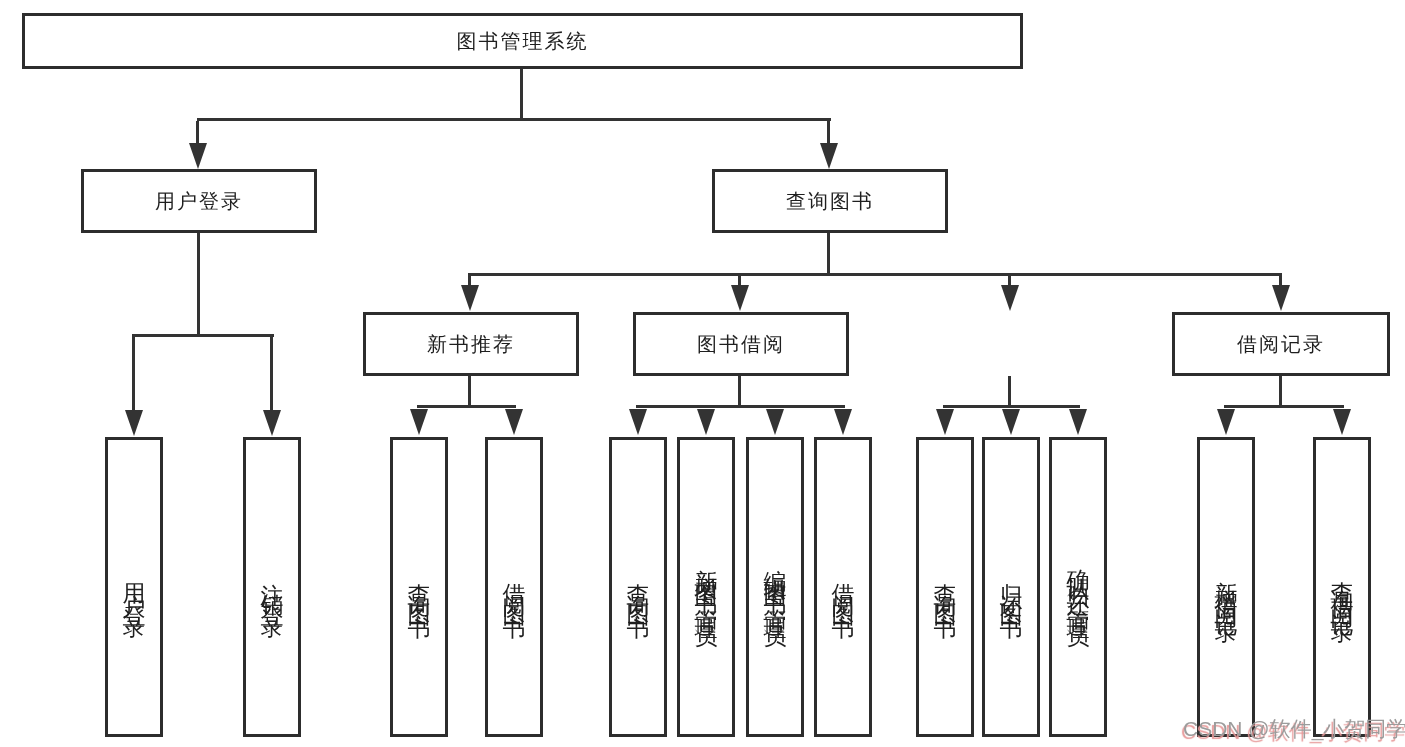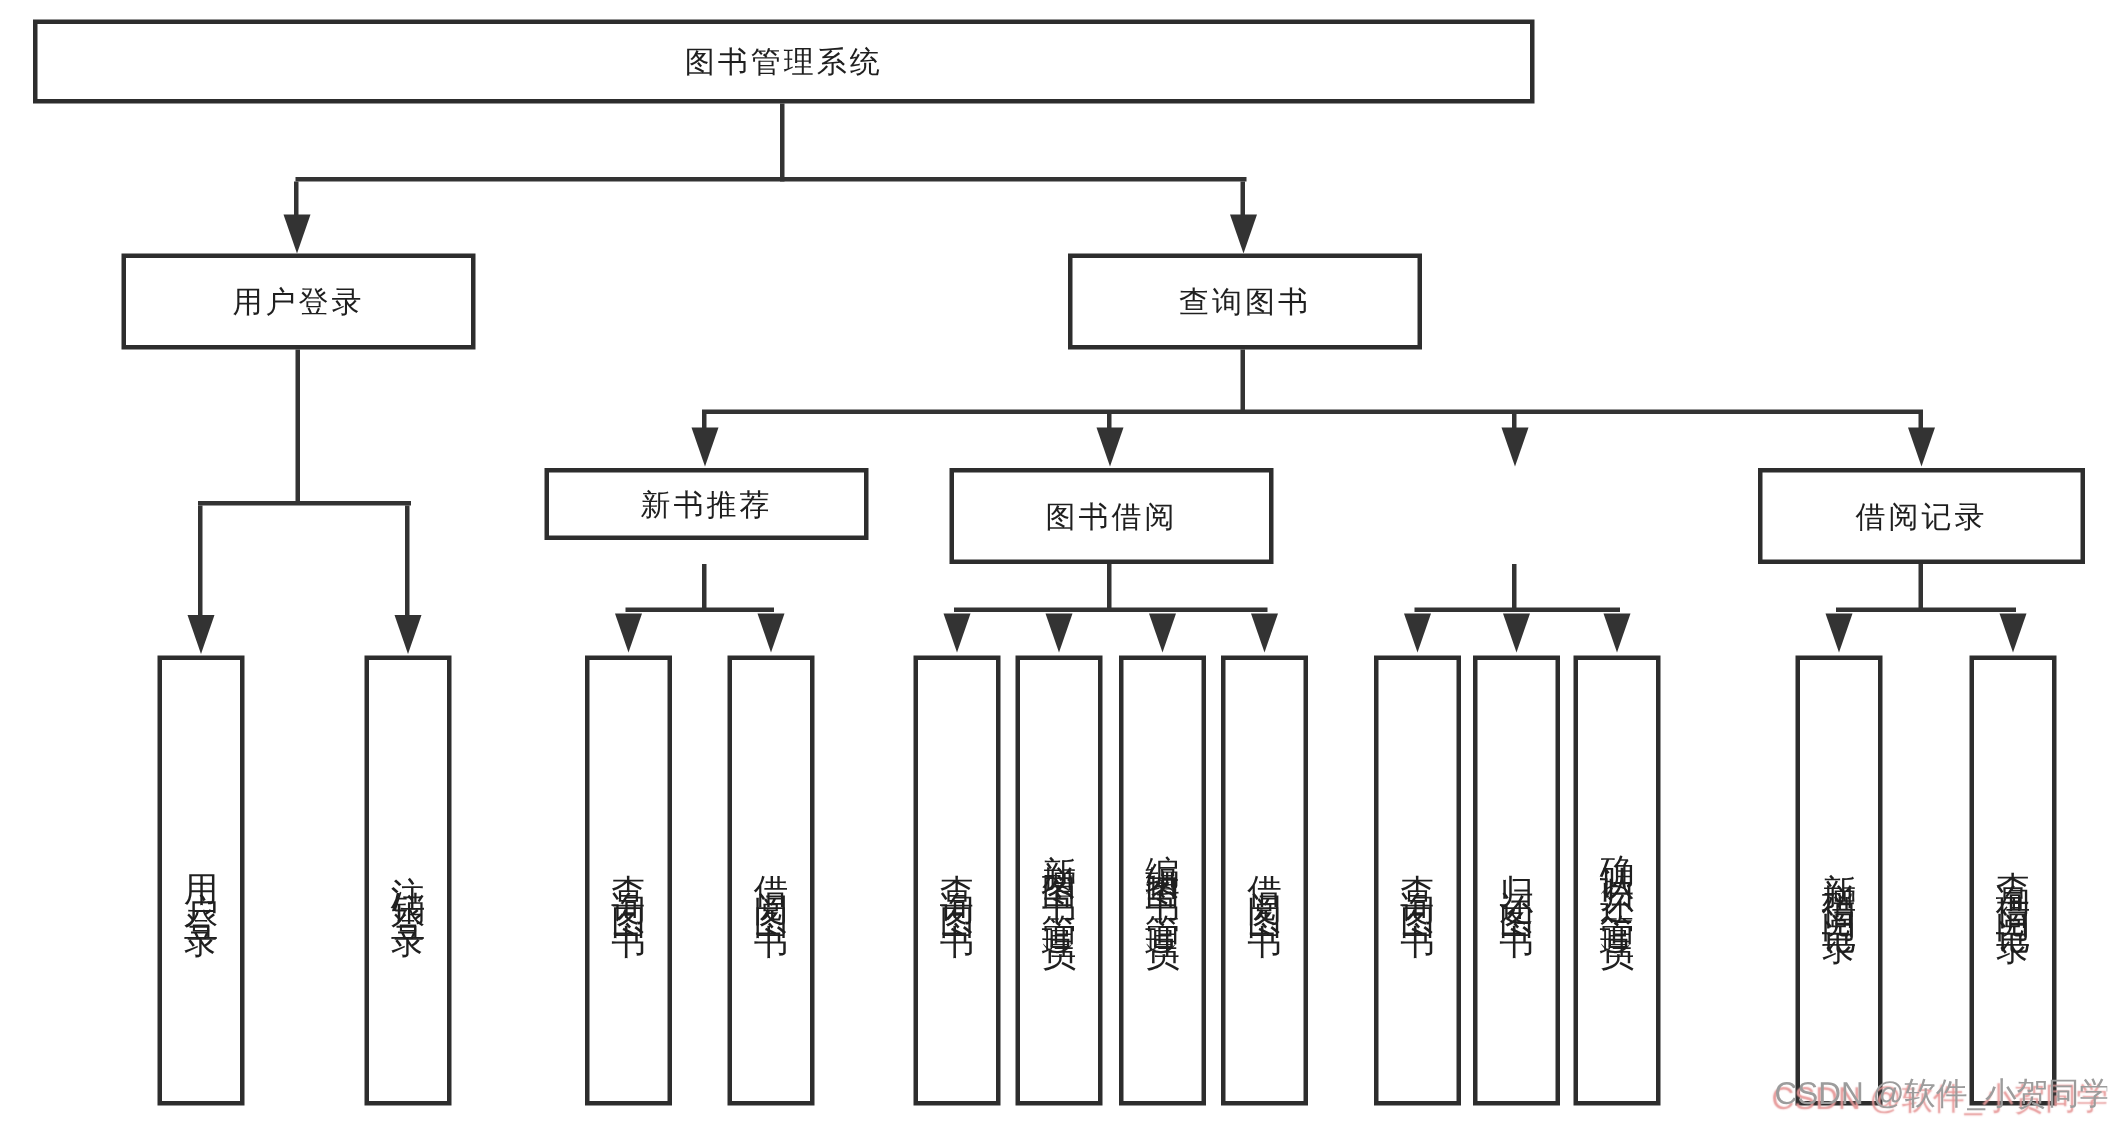--- a/index.html
+++ b/index.html
@@ -93,21 +93,21 @@
   <div class="hline" style="left:468px; top:273px; width:814px;"></div>
   <div class="vline" style="left:468px; top:276px; height:10px;"></div>
   <div class="arrow" style="left:461px; top:285px;"></div>
   <div class="vline" style="left:738px; top:276px; height:10px;"></div>
   <div class="arrow" style="left:731px; top:285px;"></div>
   <div class="vline" style="left:1008px; top:276px; height:10px;"></div>
   <div class="arrow" style="left:1001px; top:285px;"></div>
   <div class="vline" style="left:1279px; top:276px; height:10px;"></div>
   <div class="arrow" style="left:1272px; top:285px;"></div>
 
-  <div class="node hnode" style="left:363px; top:312px; width:216px; height:48px;">
+  <div class="node hnode" style="left:363px; top:312px; width:216px; height:64px;">
     <span>新书推荐</span>
   </div>
   <div class="node hnode" style="left:633px; top:312px; width:216px; height:64px;">
     <span>图书借阅</span>
   </div>
   <div class="node hnode" style="left:1172px; top:312px; width:218px; height:64px;">
     <span>借阅记录</span>
   </div>
 
   <div class="vline" style="left:468px; top:376px; height:32px;"></div>

